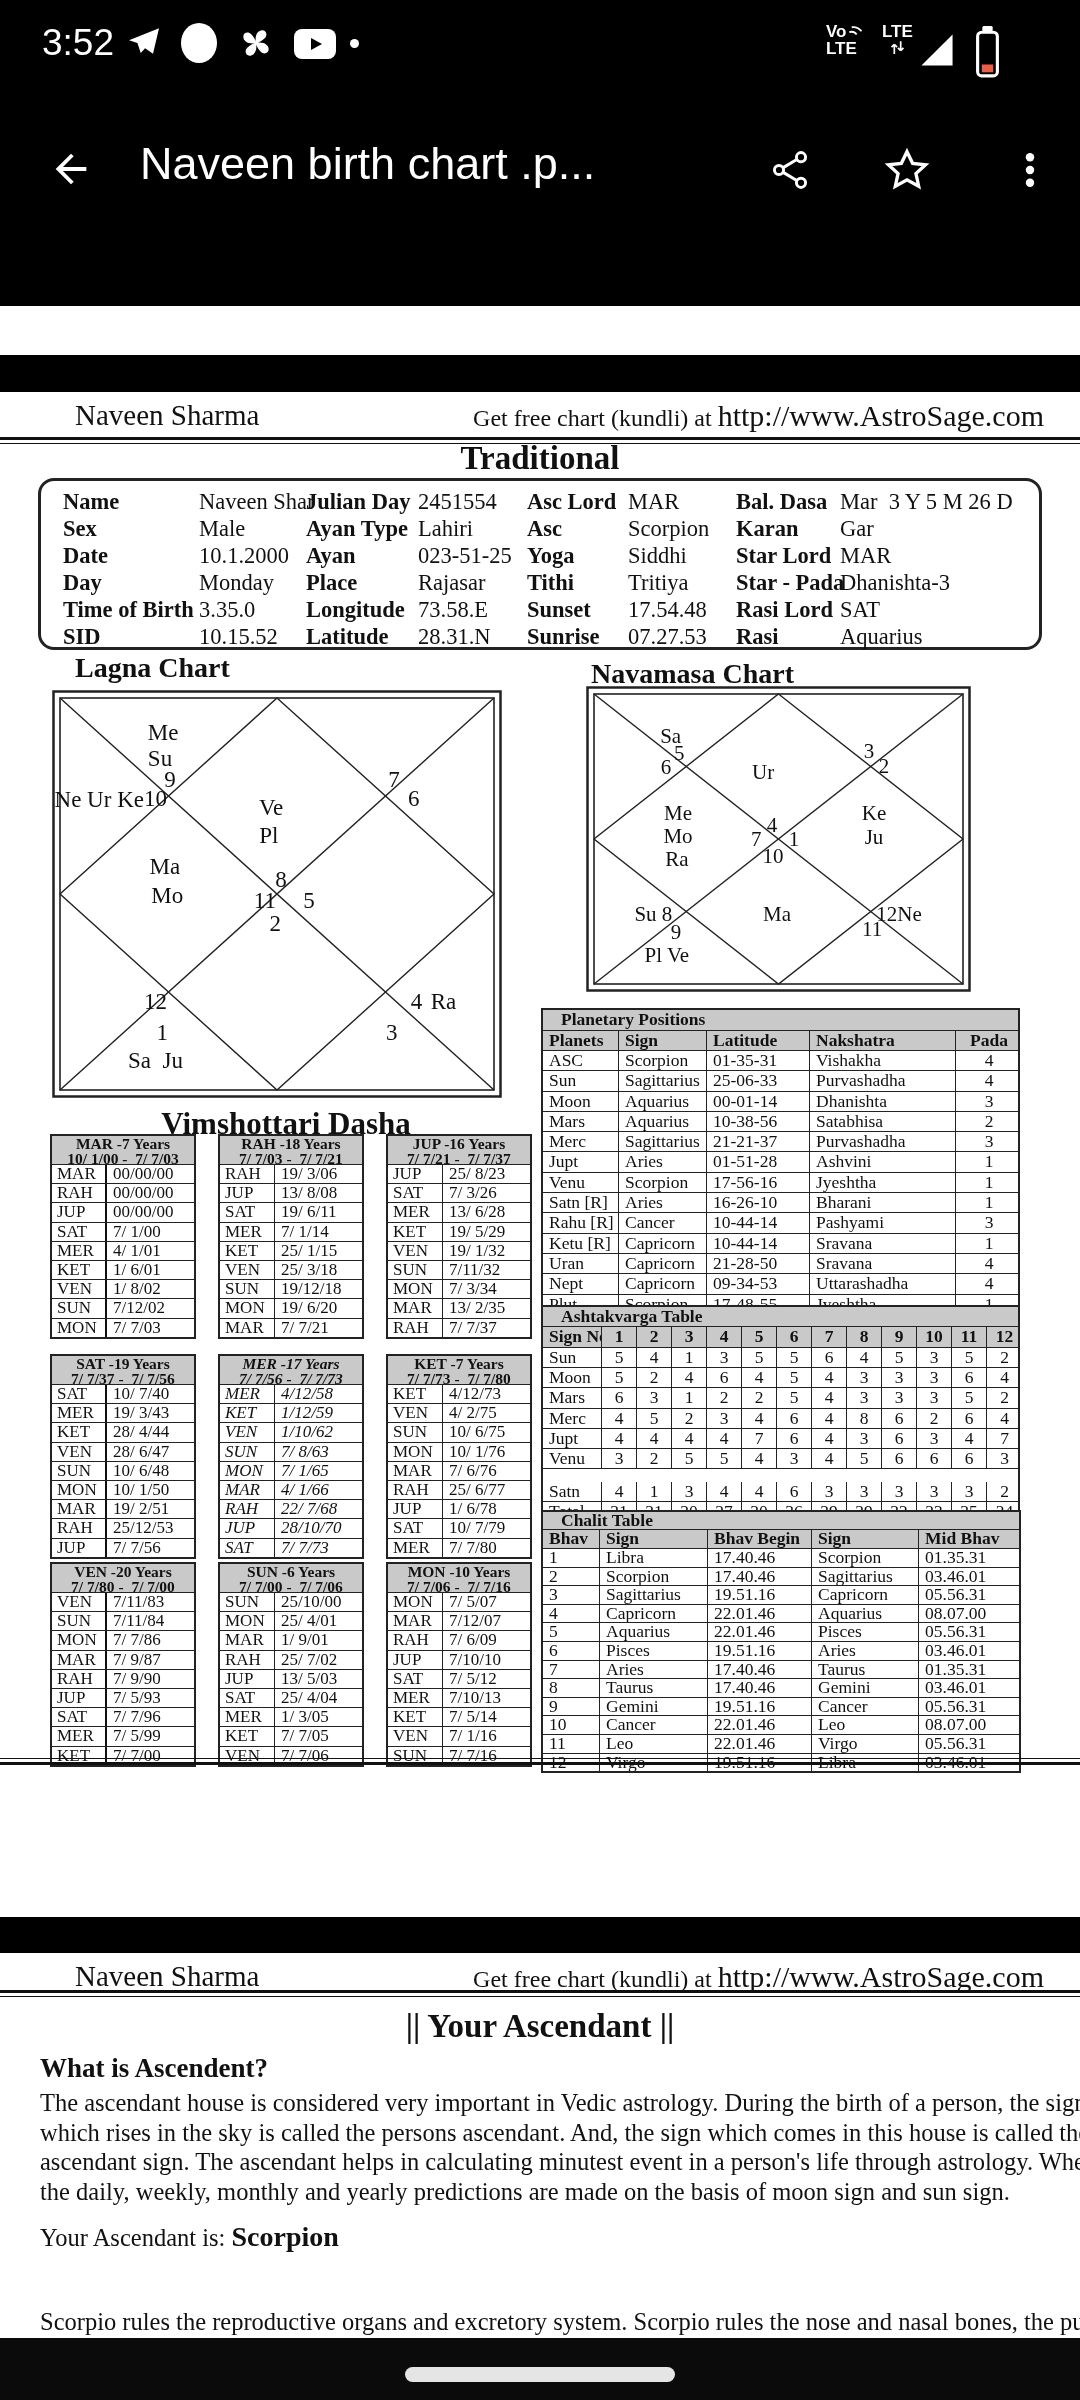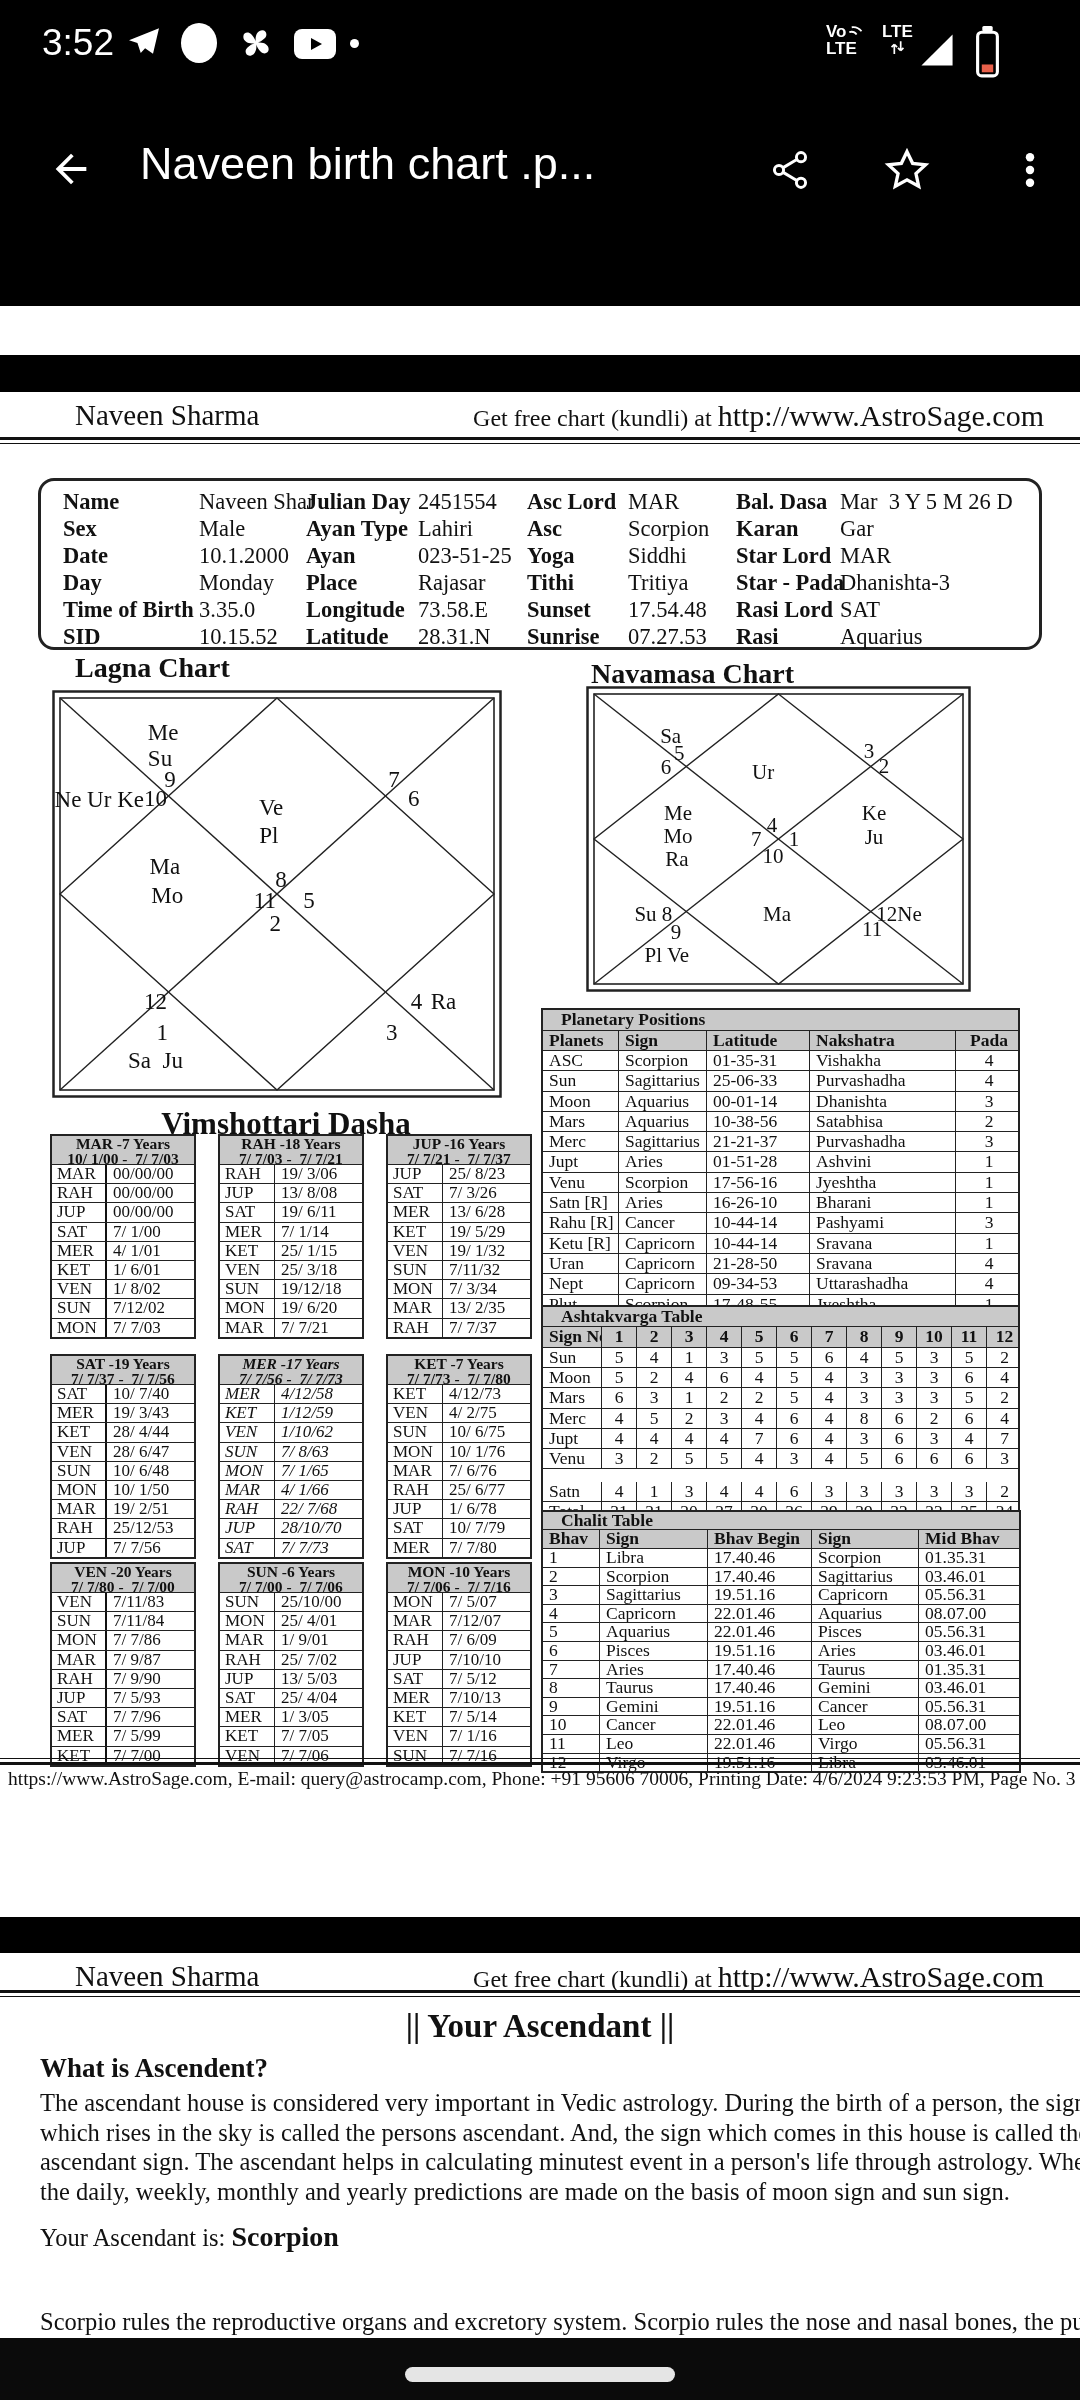--- a/index.html
+++ b/index.html
@@ -145,20 +145,21 @@
       </svg>
   </div>
 
   <div class="prevpage"></div>
 
   <div class="page page3">
     <div class="doc-head-name">Naveen Sharma</div>
     <div class="doc-head-right"><span>Get free chart (kundli) at </span><span class="url">http://www.AstroSage.com</span></div>
     <div class="dline" style="top:45px"></div>
 
+    <div class="sec-title" style="top:48px">Traditional</div>
 
     <div class="info-box">
       <div class="info-grid">
           <span class="lab">Name</span>
           <span class="val">Naveen Shar</span>
           <span class="lab">Julian Day</span>
           <span class="val">2451554</span>
           <span class="lab">Asc Lord</span>
           <span class="val">MAR</span>
           <span class="lab">Bal. Dasa</span>
@@ -953,21 +954,20 @@
         <div class="trow" style="height: 17.6px; line-height: 16.6px;">
           <div class="tcell" style="width: 57px;">12</div>
           <div class="tcell" style="width: 108px;">Virgo</div>
           <div class="tcell" style="width: 104px;">19.51.16</div>
           <div class="tcell" style="width: 107px;">Libra</div>
           <div class="tcell" style="width: 104px;">03.46.01</div>
         </div>
       </div>
 
     <div class="footline"></div>
-    <div class="pfoot">https://www.AstroSage.com, E-mail: query@astrocamp.com, Phone: +91 95606 70006, Printing Date: 4/6/2024 9:23:53 PM, Page No. 3</div>
   </div>
 
   <div class="page page4">
     <div class="doc-head-name">Naveen Sharma</div>
     <div class="doc-head-right"><span>Get free chart (kundli) at </span><span class="url">http://www.AstroSage.com</span></div>
     <div class="dline" style="top:37px"></div>
 
     <div class="p4-title">|| Your Ascendant ||</div>
     <div class="p4-q">What is Ascendent?</div>
     <div class="para" id="para-host">

